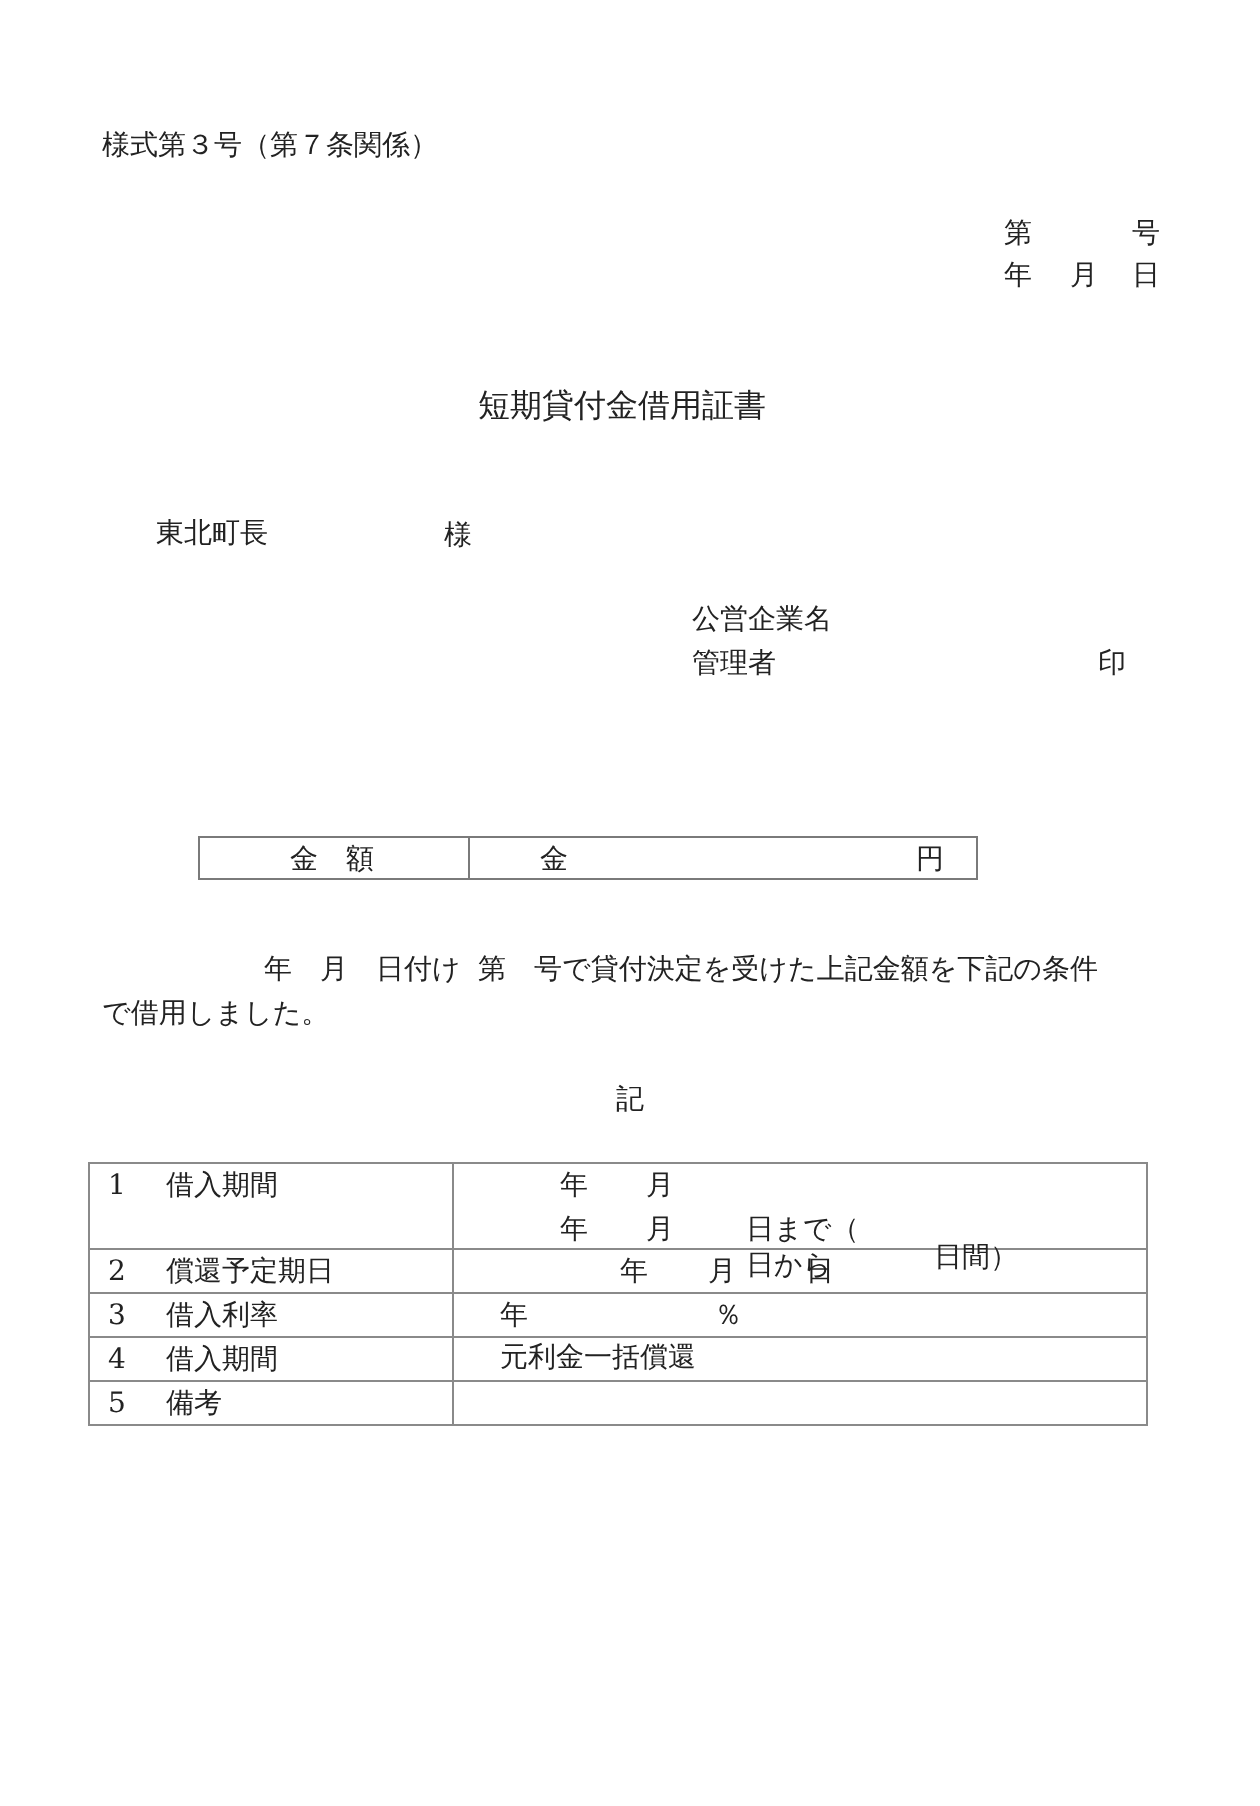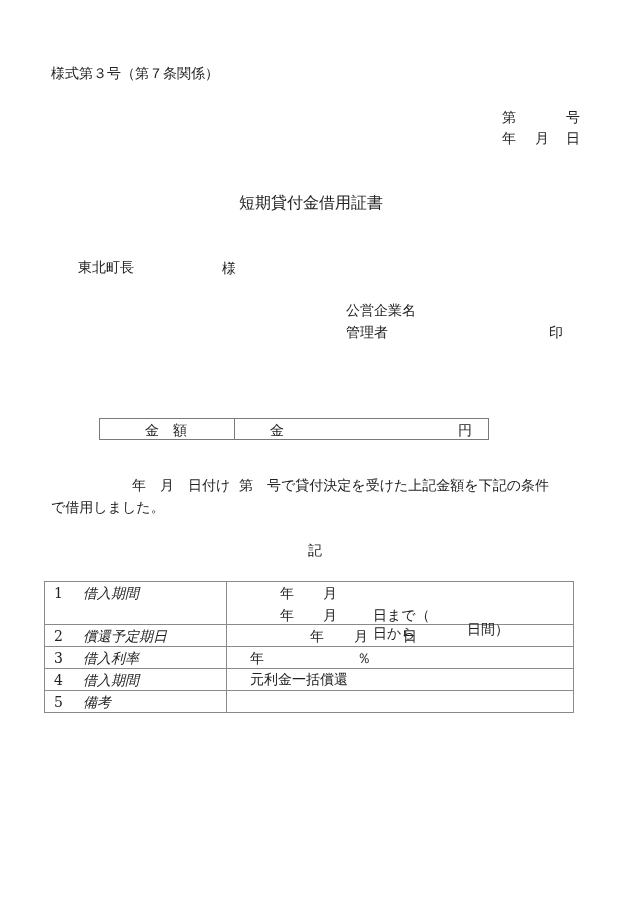--- a/index.html
+++ b/index.html
@@ -75,21 +75,21 @@
     line-height: 1;
     position: relative;
   }
   #cond-table td.lbl { width: 181px; }
   .row-1 td { height: 42px; }
   .row-2 td, .row-3 td, .row-4 td { height: 21px; }
   .row-5 td { height: 21px; }
   .cell-inner { position: relative; height: 100%; }
   .t { position: absolute; white-space: nowrap; line-height: 1; }
   .num { left: 9px; top: 4px; }
-  .name { left: 38px; top: 4px; font-style: italic; }
+  .name { left: 38px; top: 4px; }
 </style>
 </head>
 <body>
 
 <div class="abs" id="form-number">様式第３号（第７条関係）</div>
 
 <div class="abs" id="doc-no-label">第</div>
 <div class="abs" id="doc-no-suffix">号</div>
 <div class="abs" id="date-year">年</div>
 <div class="abs" id="date-month">月</div>

